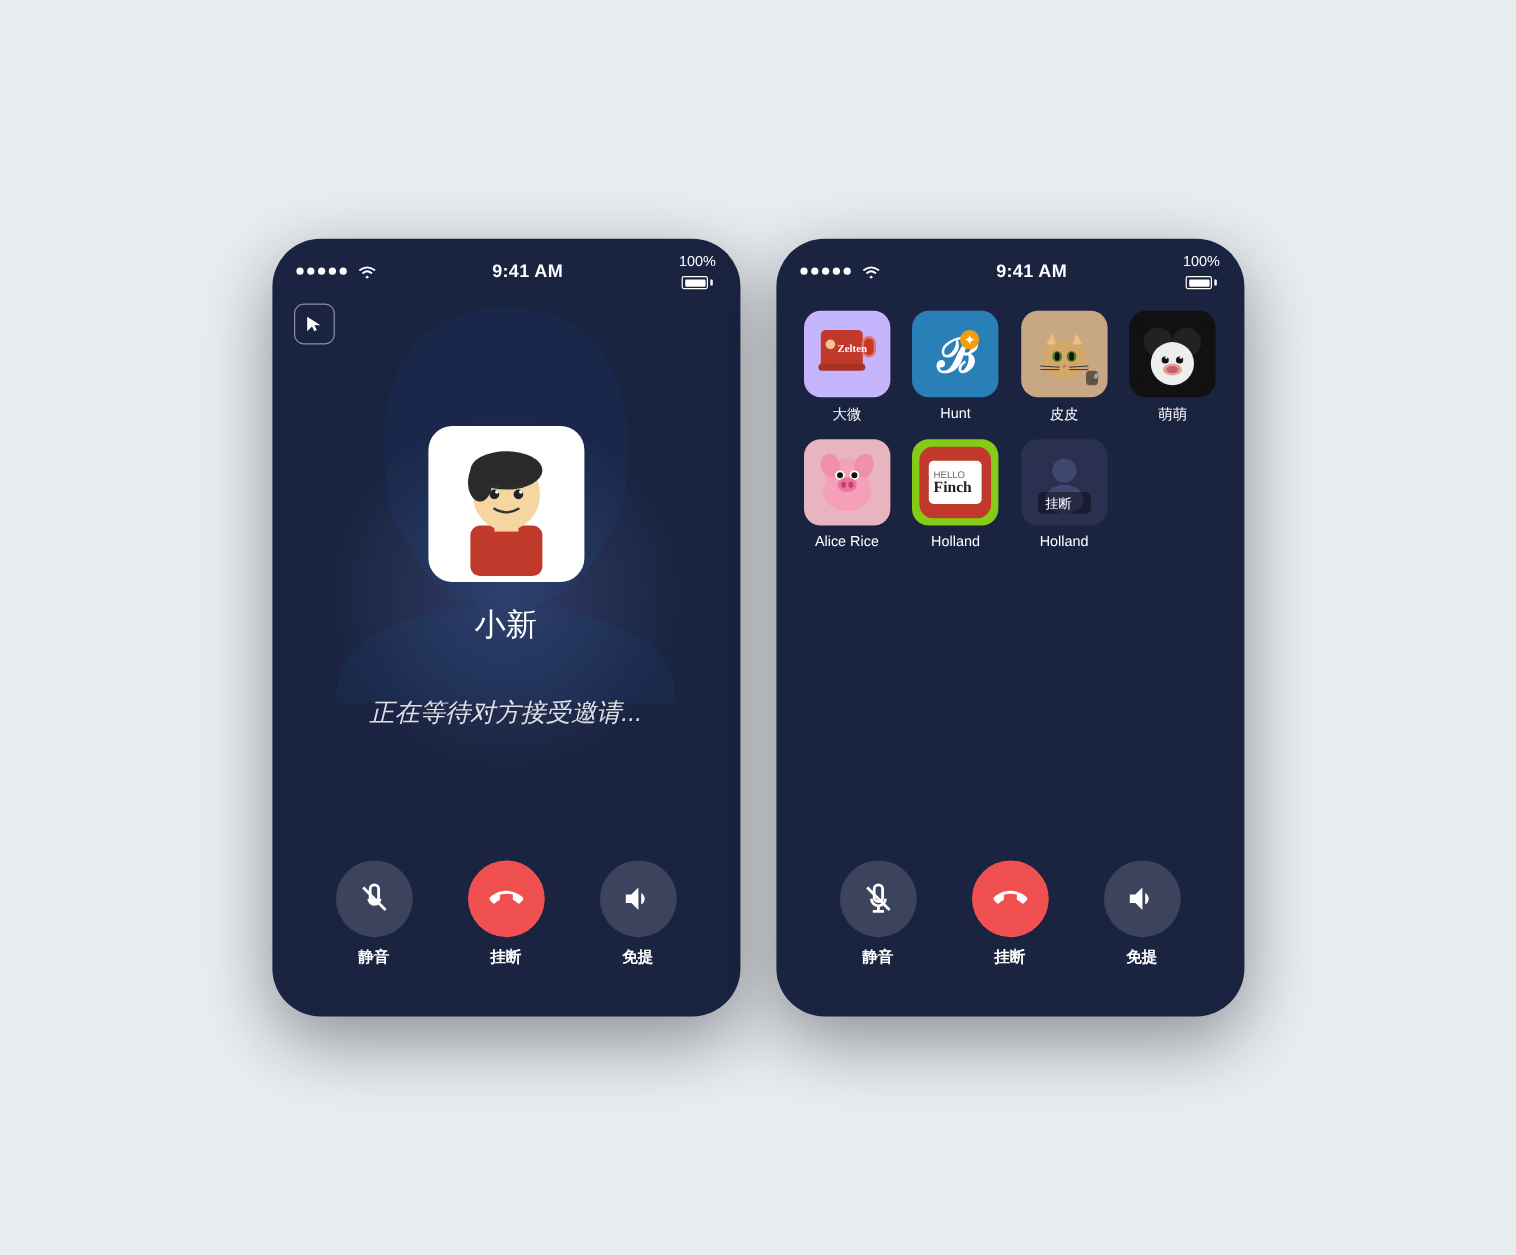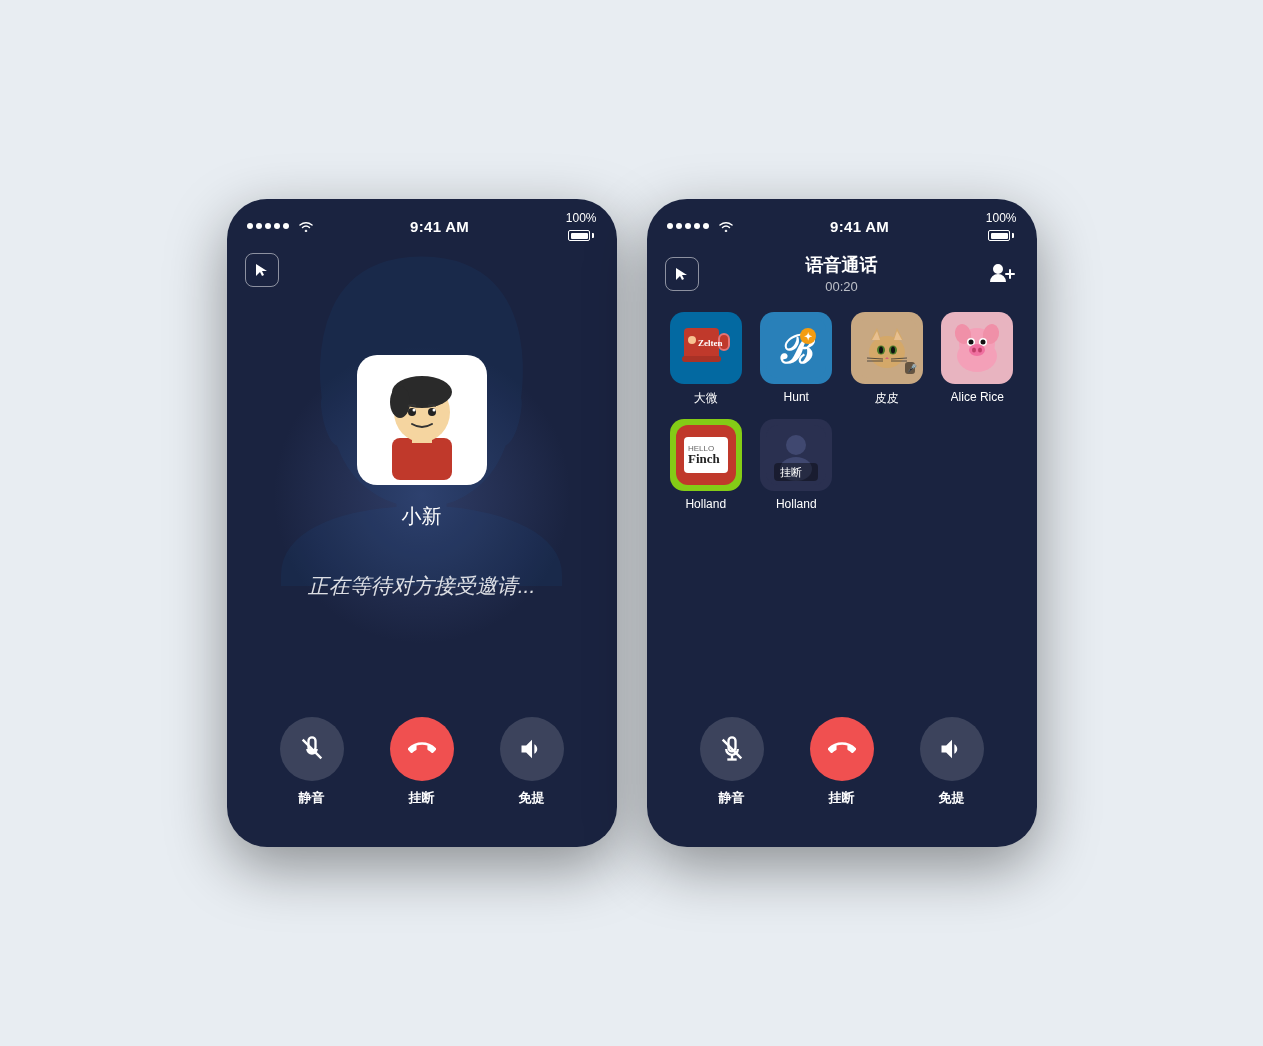--- a/index.html
+++ b/index.html
@@ -153,21 +153,21 @@
       overflow: hidden;
       display: flex;
       align-items: center;
       justify-content: center;
       position: relative;
       z-index: 1;
     }
     
     .caller-name {
       color: white;
-      font-size: 20px;
+      font-size: 26px;
       font-weight: 500;
       margin-top: 18px;
       position: relative;
       z-index: 1;
     }
     .calling-status {
       color: rgba(255,255,255,0.85);
       font-size: 21px;
       margin-top: 42px;
       position: relative;
@@ -238,21 +238,21 @@
     .participant-name {
       color: white;
       font-size: 12px;
       text-align: center;
       max-width: 72px;
       overflow: hidden;
       text-overflow: ellipsis;
       white-space: nowrap;
     }
     
-    .av-red { background: #0369a1; }
+    .av-red { background: #c4b5fd; }
     .av-blue { background: #2980b9; }
     
     .av-disconnect {
       background: #2a3050;
     }
     
     .spacer { flex: 1; }
     
     .bg-silhouette {
       position: absolute;
@@ -397,39 +397,20 @@
         <span>100%</span>
         <div class="battery">
           <div class="battery-body">
               <div class="battery-fill"></div>
             </div>
           <div class="battery-tip"></div>
         </div>
       </div>
     </div>
 
-    <div class="header">
-      <div class="header-icon">
-        <svg width="18" height="18" viewBox="0 0 18 18" fill="none">
-          <path d="M3 3 L3 15 L7 11 L9 15 L11 14 L9 10 L14 10 Z" fill="white"></path>
-        </svg>
-      </div>
-      <div class="header-title-group">
-        <div class="header-title">语音通话</div>
-        <div class="header-subtitle">00:20</div>
-      </div>
-      <div class="header-action">
-
-        <svg width="28" height="24" viewBox="0 0 28 24" fill="white">
-          <path d="M10 12a5 5 0 1 0 0-10 5 5 0 0 0 0 10zm-8 8a8 8 0 0 1 16 0H2z"></path>
-          <line x1="22" y1="8" x2="22" y2="16" stroke="white" stroke-width="2" stroke-linecap="round"></line>
-          <line x1="18" y1="12" x2="26" y2="12" stroke="white" stroke-width="2" stroke-linecap="round"></line>
-        </svg>
-      </div>
-    </div>
 
     <div class="group-call-content">
       <div class="participants-grid">
 
         <div class="participant-item">
           <div class="participant-avatar av-red">
             <svg width="60" height="60" viewBox="0 0 60 60">
               <rect x="8" y="10" width="35" height="32" rx="4" fill="#c0392b"></rect>
               <rect x="43" y="16" width="10" height="16" rx="5" fill="#c0392b" stroke="#e57373" stroke-width="2"></rect>
               <rect x="6" y="38" width="39" height="6" rx="3" fill="#a93226"></rect>
@@ -476,20 +457,42 @@
               <line x1="34" y1="41" x2="50" y2="40" stroke="#333" stroke-width="0.8"></line>
               <line x1="34" y1="43" x2="50" y2="43" stroke="#333" stroke-width="0.8"></line>
 
               <rect x="48" y="44" width="10" height="12" rx="3" fill="rgba(0,0,0,0.5)"></rect>
               <text x="50" y="53" font-size="8" fill="white">🎤</text>
             </svg>
           </div>
           <span class="participant-name">皮皮</span>
         </div>
 
+        <div class="participant-item">
+          <div class="participant-avatar" style="background:#111">
+            <svg width="60" height="60" viewBox="0 0 60 60">
+              <rect width="60" height="60" rx="12" fill="#111"></rect>
+
+              <circle cx="18" cy="20" r="12" fill="#222"></circle>
+              <circle cx="42" cy="20" r="12" fill="#222"></circle>
+              <circle cx="30" cy="38" r="18" fill="#eee"></circle>
+
+              <circle cx="24" cy="35" r="3" fill="#111"></circle>
+              <circle cx="36" cy="35" r="3" fill="#111"></circle>
+              <ellipse cx="30" cy="43" rx="8" ry="5" fill="#e8a090"></ellipse>
+              <ellipse cx="30" cy="43" rx="5" ry="3" fill="#c06070"></ellipse>
+
+              <circle cx="25" cy="33" r="1" fill="white"></circle>
+              <circle cx="37" cy="33" r="1" fill="white"></circle>
+
+              <ellipse cx="18" cy="20" r="8" fill="#111" opacity="0.3"></ellipse>
+            </svg>
+          </div>
+          <span class="participant-name">萌萌</span>
+        </div>
 
         <div class="participant-item">
           <div class="participant-avatar" style="background:#e8b4c0">
             <svg width="60" height="60" viewBox="0 0 60 60">
               <rect width="60" height="60" rx="12" fill="#e8b4c0"></rect>
 
               <ellipse cx="30" cy="38" rx="20" ry="16" fill="#f4a0b8"></ellipse>
 
               <ellipse cx="30" cy="26" rx="18" ry="16" fill="#f4a0b8"></ellipse>
 

